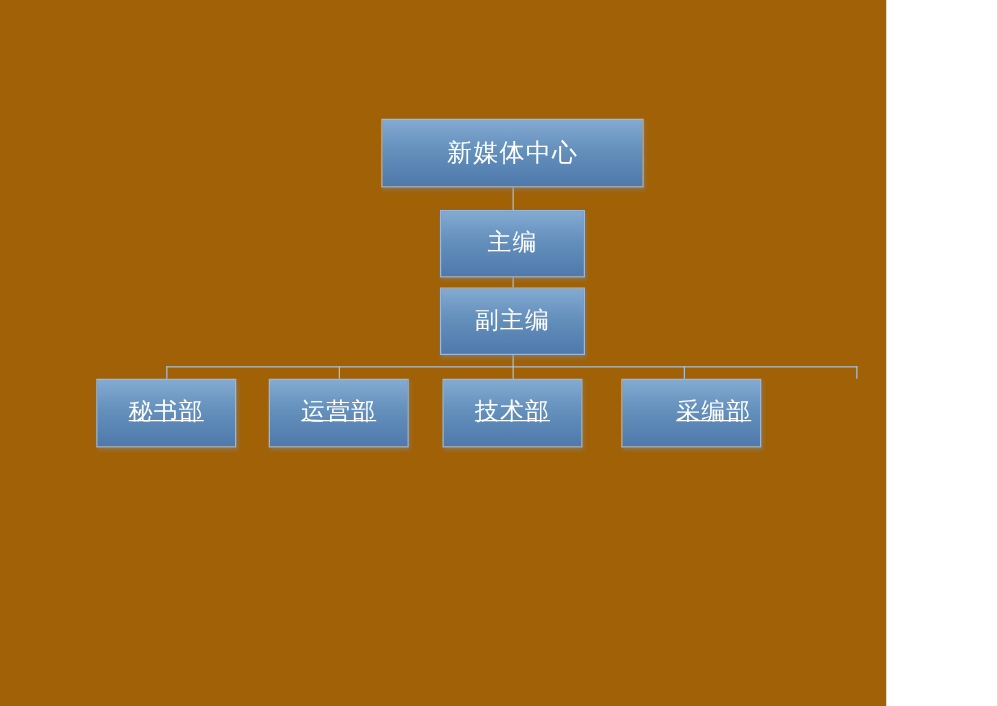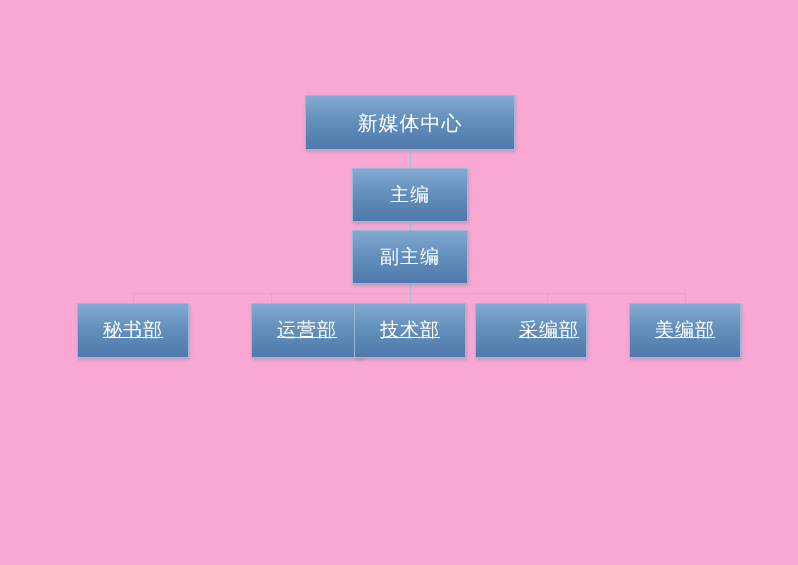--- a/index.html
+++ b/index.html
@@ -1,20 +1,20 @@
 <!DOCTYPE html>
 <html><head>
 <meta charset="utf-8">
 <style>
   html, body { margin: 0; padding: 0; background: #ffffff; }
   .canvas {
     position: relative;
-    width: 798px;
+    width: 709px;
     height: 565px;
-    background: #f9a8d4;
+    background: #a16207;
     font-family: "Liberation Sans", sans-serif;
     overflow: hidden;
   }
   .node {
     position: absolute;
     display: flex;
     align-items: center;
     justify-content: center;
     color: #ffffff;
     background: linear-gradient(to bottom, #83aad2 0%, #6490bc 45%, #4e79ab 100%);
@@ -25,23 +25,23 @@
     letter-spacing: 1px;
     text-align: center;
     line-height: 1.2;
     user-select: none;
   }
   .node-root   { left: 305px; top: 95px;  width: 210px; height: 55px; font-size: 20px; }
   .node-editor { left: 352px; top: 168px; width: 116px; height: 54px; }
   .node-deputy { left: 352px; top: 230px; width: 116px; height: 54px; }
   .node-dept   { top: 303px; width: 112px; height: 55px; text-decoration: underline; }
   .dept-0 { left: 77px; }
-  .dept-1 { left: 215px; margin-left: 36px; }
+  .dept-1 { left: 215px; }
   .dept-2 { left: 354px; justify-content: center; }
-  .dept-3 { left: 475px; padding-left: 36px; }
+  .dept-3 { left: 497px; padding-left: 36px; }
   .dept-4 { left: 629px; }
   .connector { position: absolute; background: #a6bedb; }
   .conn-v { width: 1px; }
   .conn-h { height: 1px; }
   .conn-root-editor  { left: 410px; top: 150px; height: 18px; }
   .conn-editor-deputy{ left: 410px; top: 222px; height: 8px; }
   .conn-deputy-bus   { left: 410px; top: 284px; height: 10px; }
   .conn-bus          { left: 133px; top: 293px; width: 553px; }
   .conn-drop-0 { left: 133px; top: 293px; height: 10px; }
   .conn-drop-1 { left: 271px; top: 293px; height: 10px; }
@@ -85,17 +85,14 @@
   </div>
 
   <div class="node node-dept dept-2">
     <span>技术部</span>
   </div>
 
   <div class="node node-dept dept-3">
     <span>采编部</span>
   </div>
 
-  <div class="node node-dept dept-4">
-    <span>美编部</span>
-  </div>
 
 </div>
 
 </body></html>

